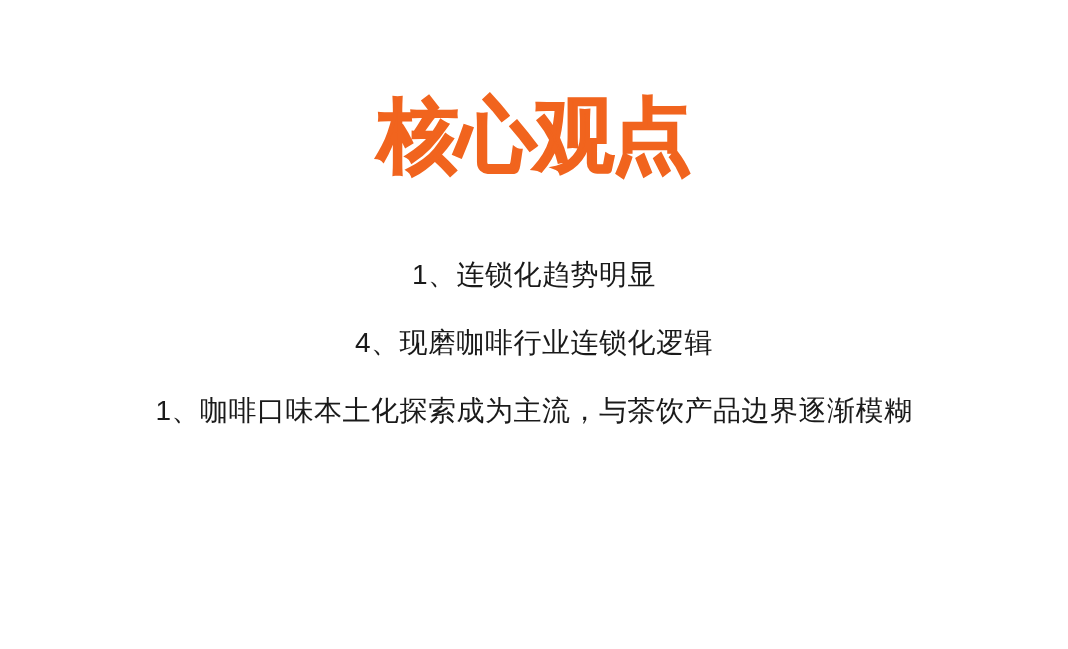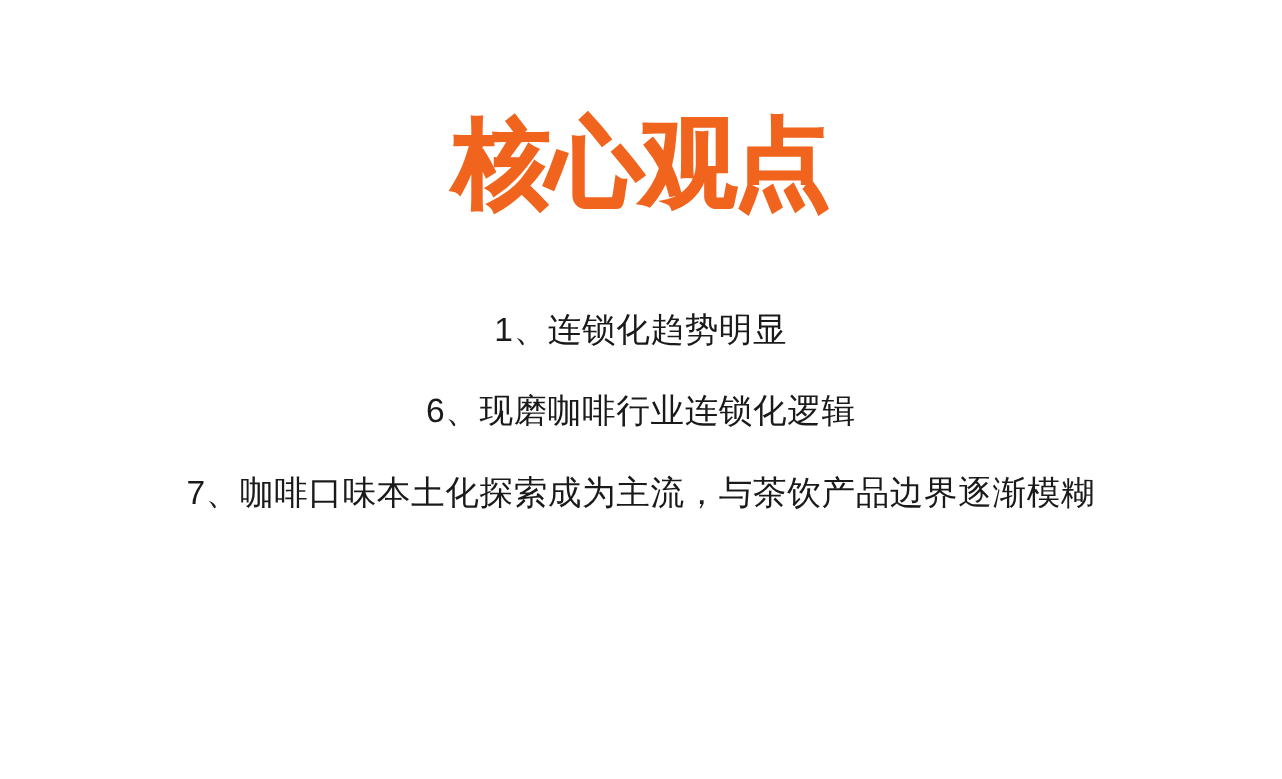--- a/index.html
+++ b/index.html
@@ -50,17 +50,17 @@
 </style>
 </head>
 <body>
 
 <div class="slide">
 
   <div class="title">核心观点</div>
 
   <div class="points">
     <div class="point">1、连锁化趋势明显</div>
-    <div class="point">6、现磨咖啡行业连锁化逻辑</div>
-    <div class="point">7、咖啡口味本土化探索成为主流，与茶饮产品边界逐渐模糊</div>
+    <div class="point">4、现磨咖啡行业连锁化逻辑</div>
+    <div class="point">1、咖啡口味本土化探索成为主流，与茶饮产品边界逐渐模糊</div>
   </div>
 
 </div>
 
 </body></html>

